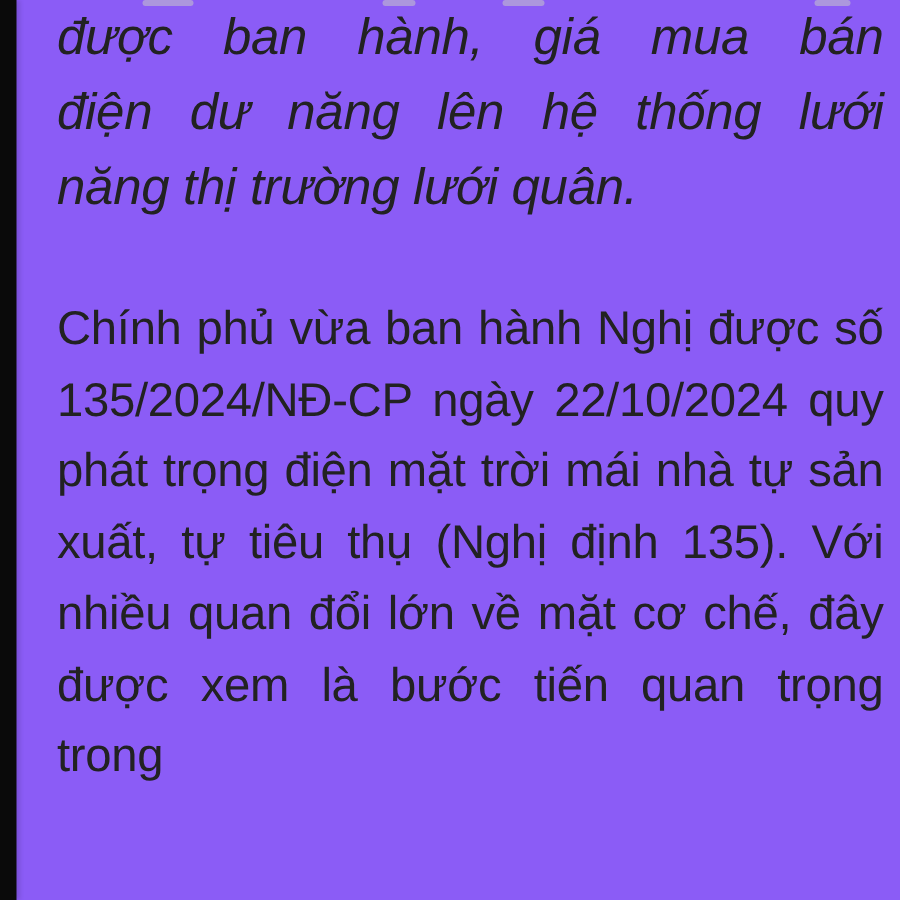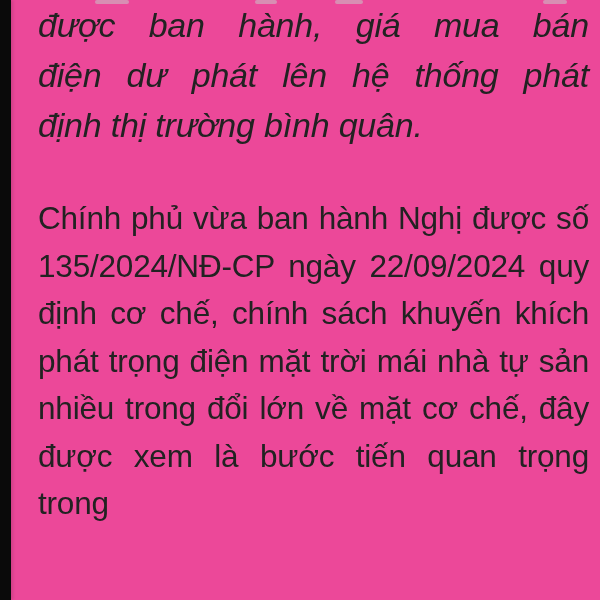--- a/index.html
+++ b/index.html
@@ -2,21 +2,21 @@
 <html><head>
 <meta charset="utf-8">
 <style>
   html, body { margin: 0; padding: 0; background: #ffffff; }
 
   .screen {
     position: relative;
     width: 600px;
     height: 600px;
     overflow: hidden;
-    background: #ec4899;
+    background: #8b5cf6;
     font-family: "Liberation Sans", sans-serif;
   }
 
   .left-bar {
     position: absolute;
     left: 0; top: 0;
     width: 11px; height: 600px;
     background: #0a0a0a;
     box-shadow: 2px 0 3px rgba(0,0,0,0.12);
   }
@@ -71,28 +71,28 @@
 
   <span class="artifact a1"></span>
   <span class="artifact a2"></span>
   <span class="artifact a3"></span>
   <span class="artifact a4"></span>
 
   <div class="content">
 
     <div class="para lead">
       <div class="line j">được ban hành, giá mua bán</div>
-      <div class="line j">điện dư phát lên hệ thống phát</div>
-      <div class="line">định thị trường bình quân.</div>
+      <div class="line j">điện dư năng lên hệ thống lưới</div>
+      <div class="line">năng thị trường lưới quân.</div>
     </div>
 
     <div class="para body-text">
       <div class="line j">Chính phủ vừa ban hành Nghị được số</div>
-      <div class="line j">135/2024/NĐ-CP ngày 22/09/2024 quy</div>
-      <div class="line j">định cơ chế, chính sách khuyến khích</div>
+      <div class="line j">135/2024/NĐ-CP ngày 22/10/2024 quy</div>
       <div class="line j">phát trọng điện mặt trời mái nhà tự sản</div>
-      <div class="line j">nhiều trong đổi lớn về mặt cơ chế, đây</div>
+      <div class="line j">xuất, tự tiêu thụ (Nghị định 135). Với</div>
+      <div class="line j">nhiều quan đổi lớn về mặt cơ chế, đây</div>
       <div class="line j">được xem là bước tiến quan trọng trong</div>
 
     </div>
 
   </div>
 </div>
 
 </body></html>

